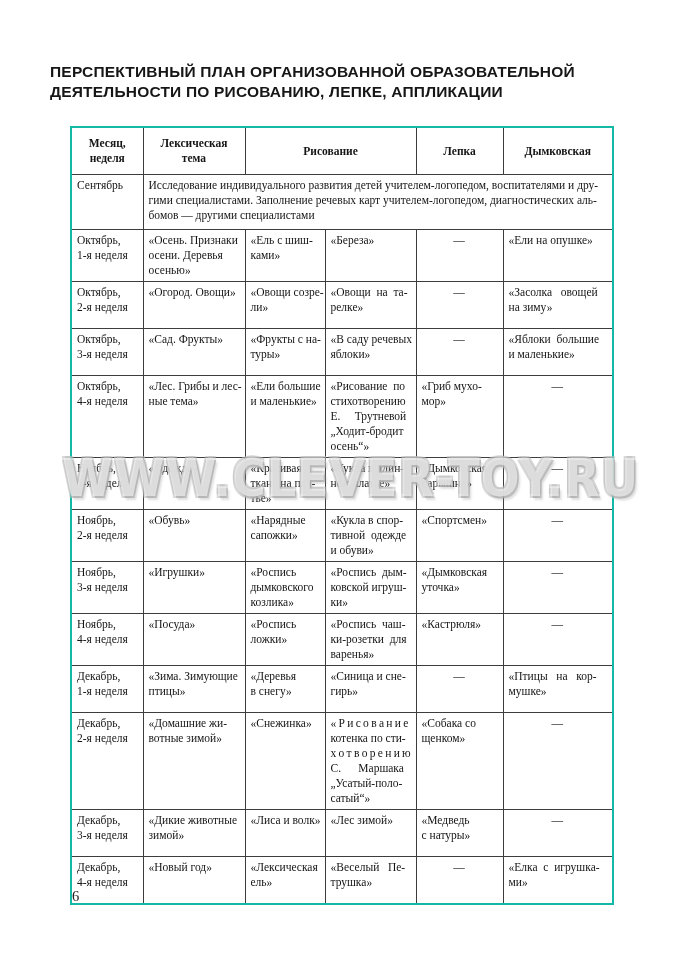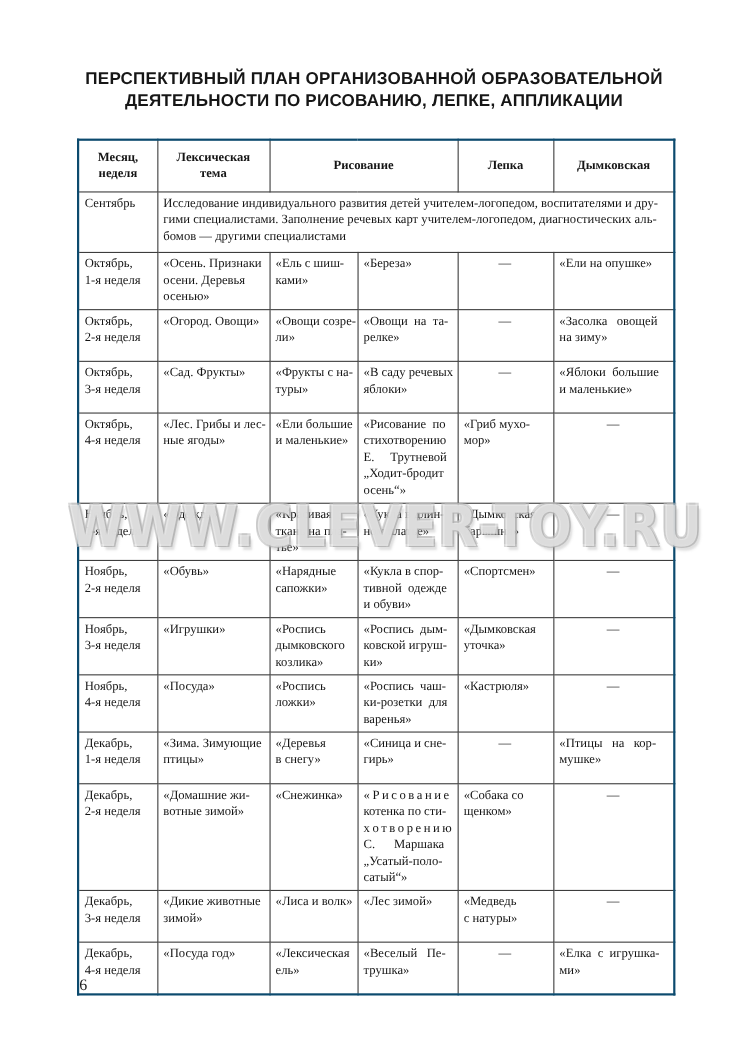--- a/index.html
+++ b/index.html
@@ -13,39 +13,38 @@
     height: 960px;
     font-family: "Liberation Serif", serif;
     color: #1b1b1b;
     overflow: hidden;
   }
   .page-title {
     position: absolute;
     top: 62px;
     left: 50px;
     width: 580px;
-    text-align: center;
     font-family: "Liberation Sans", sans-serif;
     font-weight: bold;
     font-size: 15.5px;
     line-height: 1.32;
     letter-spacing: 0.2px;
     color: #161616;
     white-space: pre-line;
   }
   table.plan-table {
     position: absolute;
     top: 126px;
     left: 70px;
     width: 542px;
     border-collapse: collapse;
     table-layout: fixed;
     font-size: 11.5px;
     color: #151515;
-    border: 2px solid #0c4a6e;
+    border: 2px solid #14b8a6;
   }
   .plan-table th, .plan-table td {
     border: 1px solid #3d3d3d;
     vertical-align: top;
     padding: 3px 3px 3px 5px;
     line-height: 15px;
     white-space: pre;
     overflow: hidden;
   }
   .plan-table th {
@@ -162,21 +161,21 @@
         <td>«В саду речевых
 яблоки»</td>
         <td class="dash">—</td>
         <td>«Яблоки  большие
 и маленькие»</td>
       </tr>
       <tr>
         <td>Октябрь,
 4-я неделя</td>
         <td>«Лес. Грибы и лес-
-ные ягоды»</td>
+ные тема»</td>
         <td>«Ели большие
 и маленькие»</td>
         <td>«Рисование  по
 стихотворению
 Е.  Трутневой
 „Ходит-бродит
 осень“»</td>
         <td>«Гриб мухо-
 мор»</td>
         <td class="dash">—</td>
@@ -268,21 +267,21 @@
 зимой»</td>
         <td>«Лиса и волк»</td>
         <td>«Лес зимой»</td>
         <td>«Медведь
 с натуры»</td>
         <td class="dash">—</td>
       </tr>
       <tr>
         <td>Декабрь,
 4-я неделя</td>
-        <td>«Посуда год»</td>
+        <td>«Новый год»</td>
         <td>«Лексическая
 ель»</td>
         <td>«Веселый   Пе-
 трушка»</td>
         <td class="dash">—</td>
         <td>«Елка  с  игрушка-
 ми»</td>
       </tr>
     </tbody>
 </table>

